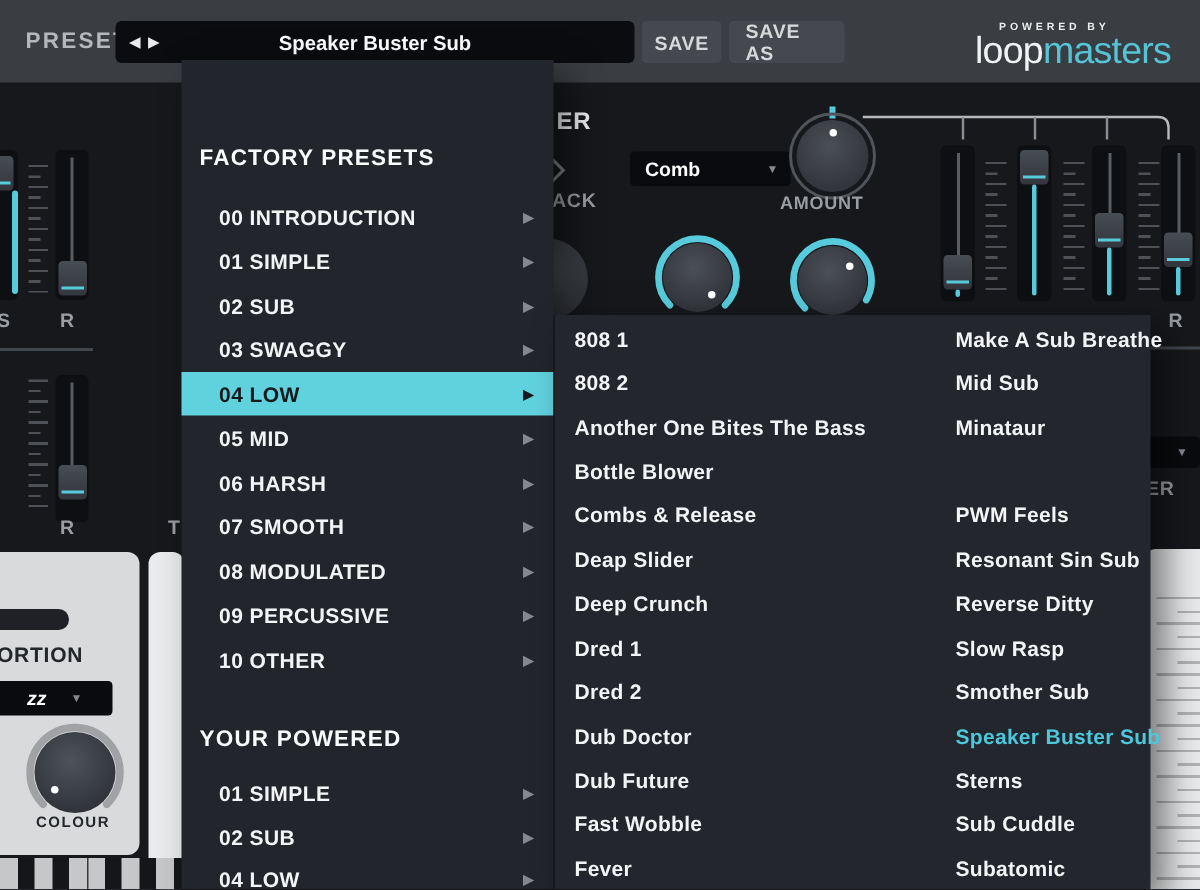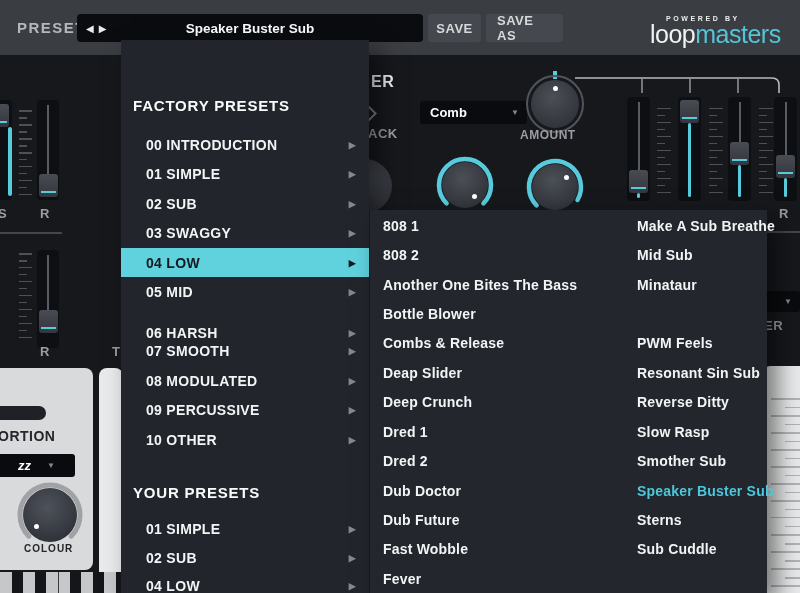--- a/index.html
+++ b/index.html
@@ -236,42 +236,42 @@
         <span class="arr">▶</span>
       </div>
     <div class="mrow sel" style="top:208px">
         <span>04 LOW</span>
         <span class="arr">▶</span>
       </div>
     <div class="mrow" style="top:237.5px">
         <span>05 MID</span>
         <span class="arr">▶</span>
       </div>
-    <div class="mrow" style="top:278px">
+    <div class="mrow" style="top:267px">
         <span>06 HARSH</span>
         <span class="arr">▶</span>
       </div>
     <div class="mrow" style="top:296.5px">
         <span>07 SMOOTH</span>
         <span class="arr">▶</span>
       </div>
     <div class="mrow" style="top:326px">
         <span>08 MODULATED</span>
         <span class="arr">▶</span>
       </div>
     <div class="mrow" style="top:355.5px">
         <span>09 PERCUSSIVE</span>
         <span class="arr">▶</span>
       </div>
     <div class="mrow" style="top:385px">
         <span>10 OTHER</span>
         <span class="arr">▶</span>
       </div>
 
-    <div class="mhead" style="top:444px">YOUR PRESETS</div>
+    <div class="mhead" style="top:444px">YOUR POWERED</div>
 
     <div class="mrow" style="top:474px">
         <span>01 SIMPLE</span>
         <span class="arr">▶</span>
       </div>
     <div class="mrow" style="top:503px">
         <span>02 SUB</span>
         <span class="arr">▶</span>
       </div>
     <div class="mrow" style="top:531.5px">
@@ -348,15 +348,18 @@
       </div>
     <div class="srow c2 sel2" style="top:266px">
         <span>Speaker Buster Sub</span>
       </div>
     <div class="srow c2" style="top:295.5px">
         <span>Sterns</span>
       </div>
     <div class="srow c2" style="top:324.9px">
         <span>Sub Cuddle</span>
       </div>
+    <div class="srow c2" style="top:354.4px">
+        <span>Subatomic</span>
+      </div>
   </div>
 
 </div>
 
 </body></html>

